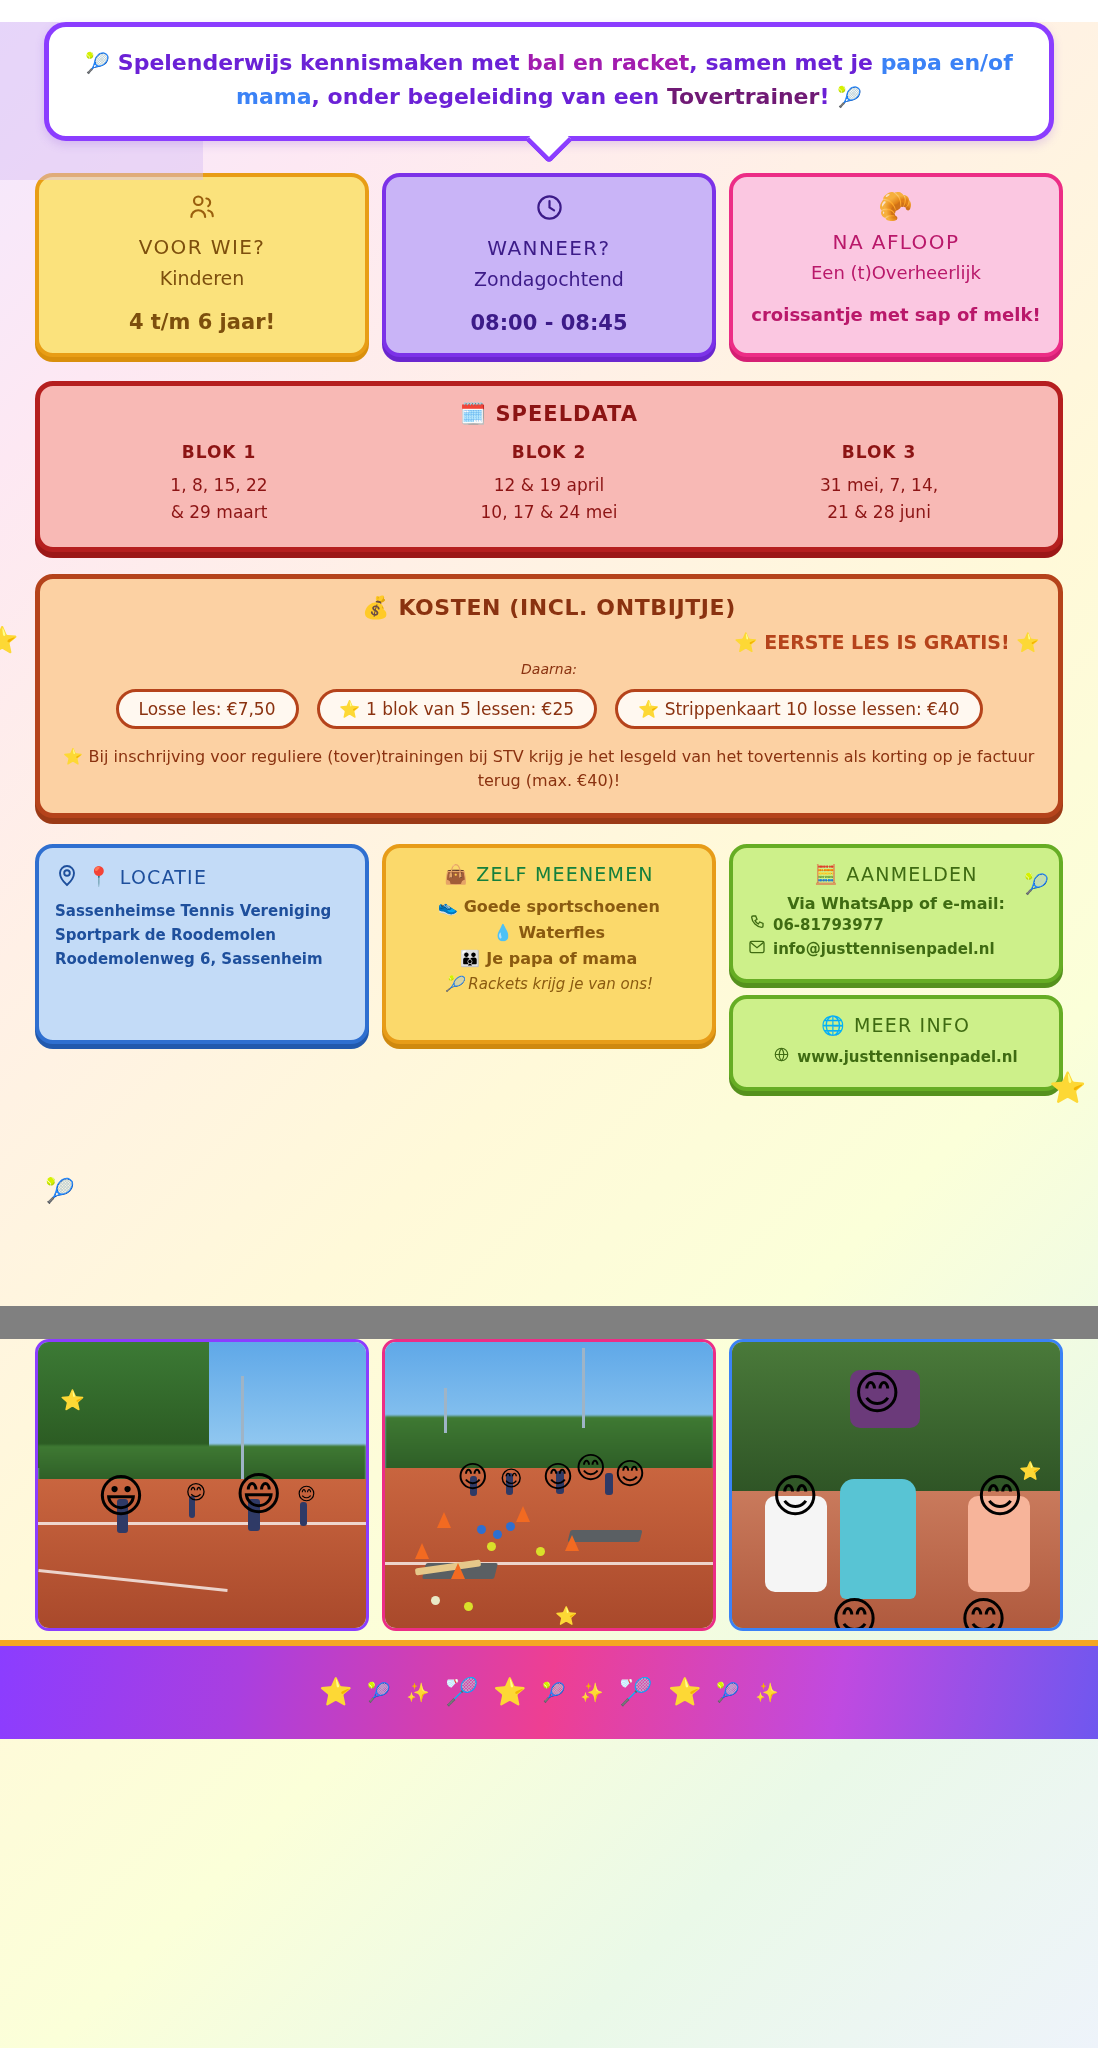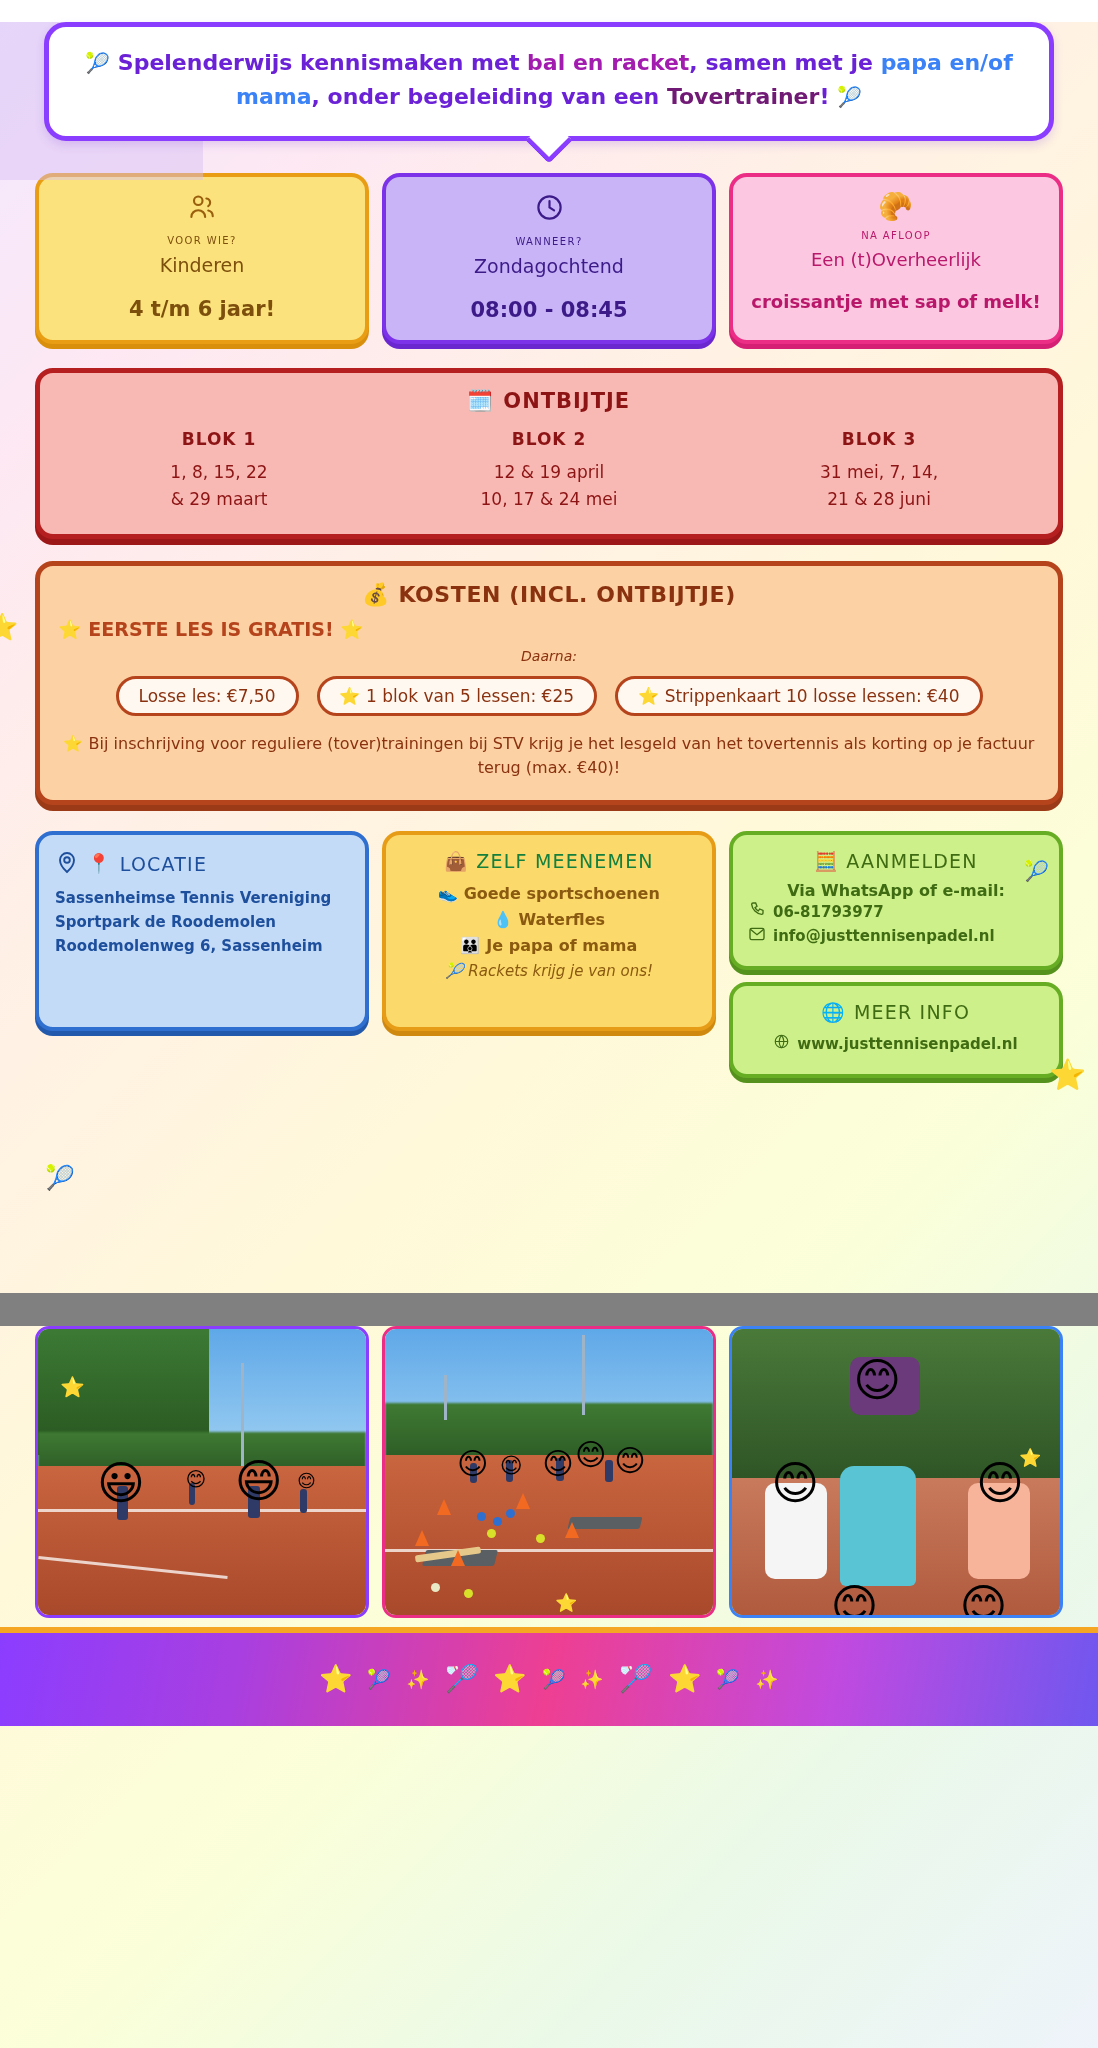--- a/index.html
+++ b/index.html
@@ -83,21 +83,21 @@
   .c-pink{color:#701a75;}
   .racket-ico{font-size:20px;color:#9a7fd8;}
 
   
   .row{ display:flex; gap:13px; margin:32px 35px 0 35px; align-items:stretch;}
   .card{
     flex:1; border-radius:18px; padding:16px 10px 18px;
     text-align:center;
   }
   .card .ico{ font-size:28px; line-height:1; display:block; margin-bottom:9px;}
-  .card .ttl{ font-size:10px; letter-spacing:1.4px; margin-bottom:8px;text-align:center; }
+  .card .ttl{ font-size:20px; letter-spacing:1.4px; margin-bottom:8px;text-align:center; }
   .card .l1{ font-size:19px; font-weight:normal; margin-bottom:21px;}
   .card .l2{ font-size:21px; font-weight:bold;}
   .card-yellow{
     background:#fbe27c;border:4px solid #e89d15;
     box-shadow:0 5px 0 #d98f0c;color:#8a5a10;
   }
   .card-yellow .ttl,.card-yellow .l1,.card-yellow .l2{color:#7d4f0d;}
   .card-purple{
     background:#c9b4f7;border:4px solid #7c32e8;
     box-shadow:0 5px 0 #6a26cf;color:#3f1f8f;
@@ -131,21 +131,21 @@
     position:relative;
     margin:22px 35px 0 35px;
     background:#fcd1a3;
     border:5px solid #b5431b;
     border-radius:18px;
     box-shadow:0 6px 0 #9b3a16;
     padding:16px 18px 20px;
     color:#8a3210;
   }
   .k-title{ text-align:center; font-size:22px; font-weight:bold; letter-spacing:.6px; margin-bottom:11px;}
-  .k-free{ text-align:left; font-size:19px; font-weight:bold; color:#b5431b; margin-bottom:7px;}
+  .k-free{ text-align:right; font-size:19px; font-weight:bold; color:#b5431b; margin-bottom:7px;}
   .k-free .star{ color:#e8bc2a; }
   .k-daarna{ text-align:center; font-size:14px; font-style:italic; margin-bottom:12px; color:#8a3210;}
   .pills{ display:flex; justify-content:center; gap:18px; flex-wrap:wrap; }
   .pill{
     background:#fff8f0; border:3px solid #b5431b; border-radius:999px;
     padding:7px 20px; font-size:17px; color:#8a3210; white-space:nowrap;
   }
   .pill .star{color:#e8bc2a;}
   .k-note{ margin-top:16px; text-align:center; font-size:16px; line-height:1.5; color:#8a3210;}
   .k-note .star{color:#e8bc2a;}
@@ -276,21 +276,21 @@
       <span class="ico">🥐</span>
       <div class="ttl">NA AFLOOP</div>
       <div class="l1">Een (t)Overheerlijk</div>
       <div class="l2">croissantje met sap of melk!</div>
     </div>
   </div>
 
   <div class="speeldata">
     <div class="sd-title">
       <span>🗓️</span>
-      <span>ONTBIJTJE</span>
+      <span>SPEELDATA</span>
     </div>
     <div class="sd-cols">
       <div class="sd-col">
         <div class="bl">BLOK 1</div>
         <div class="ln">1, 8, 15, 22</div>
         <div class="ln">&amp; 29 maart</div>
       </div>
       <div class="sd-col">
         <div class="bl">BLOK 2</div>
         <div class="ln">12 &amp; 19 april</div>

